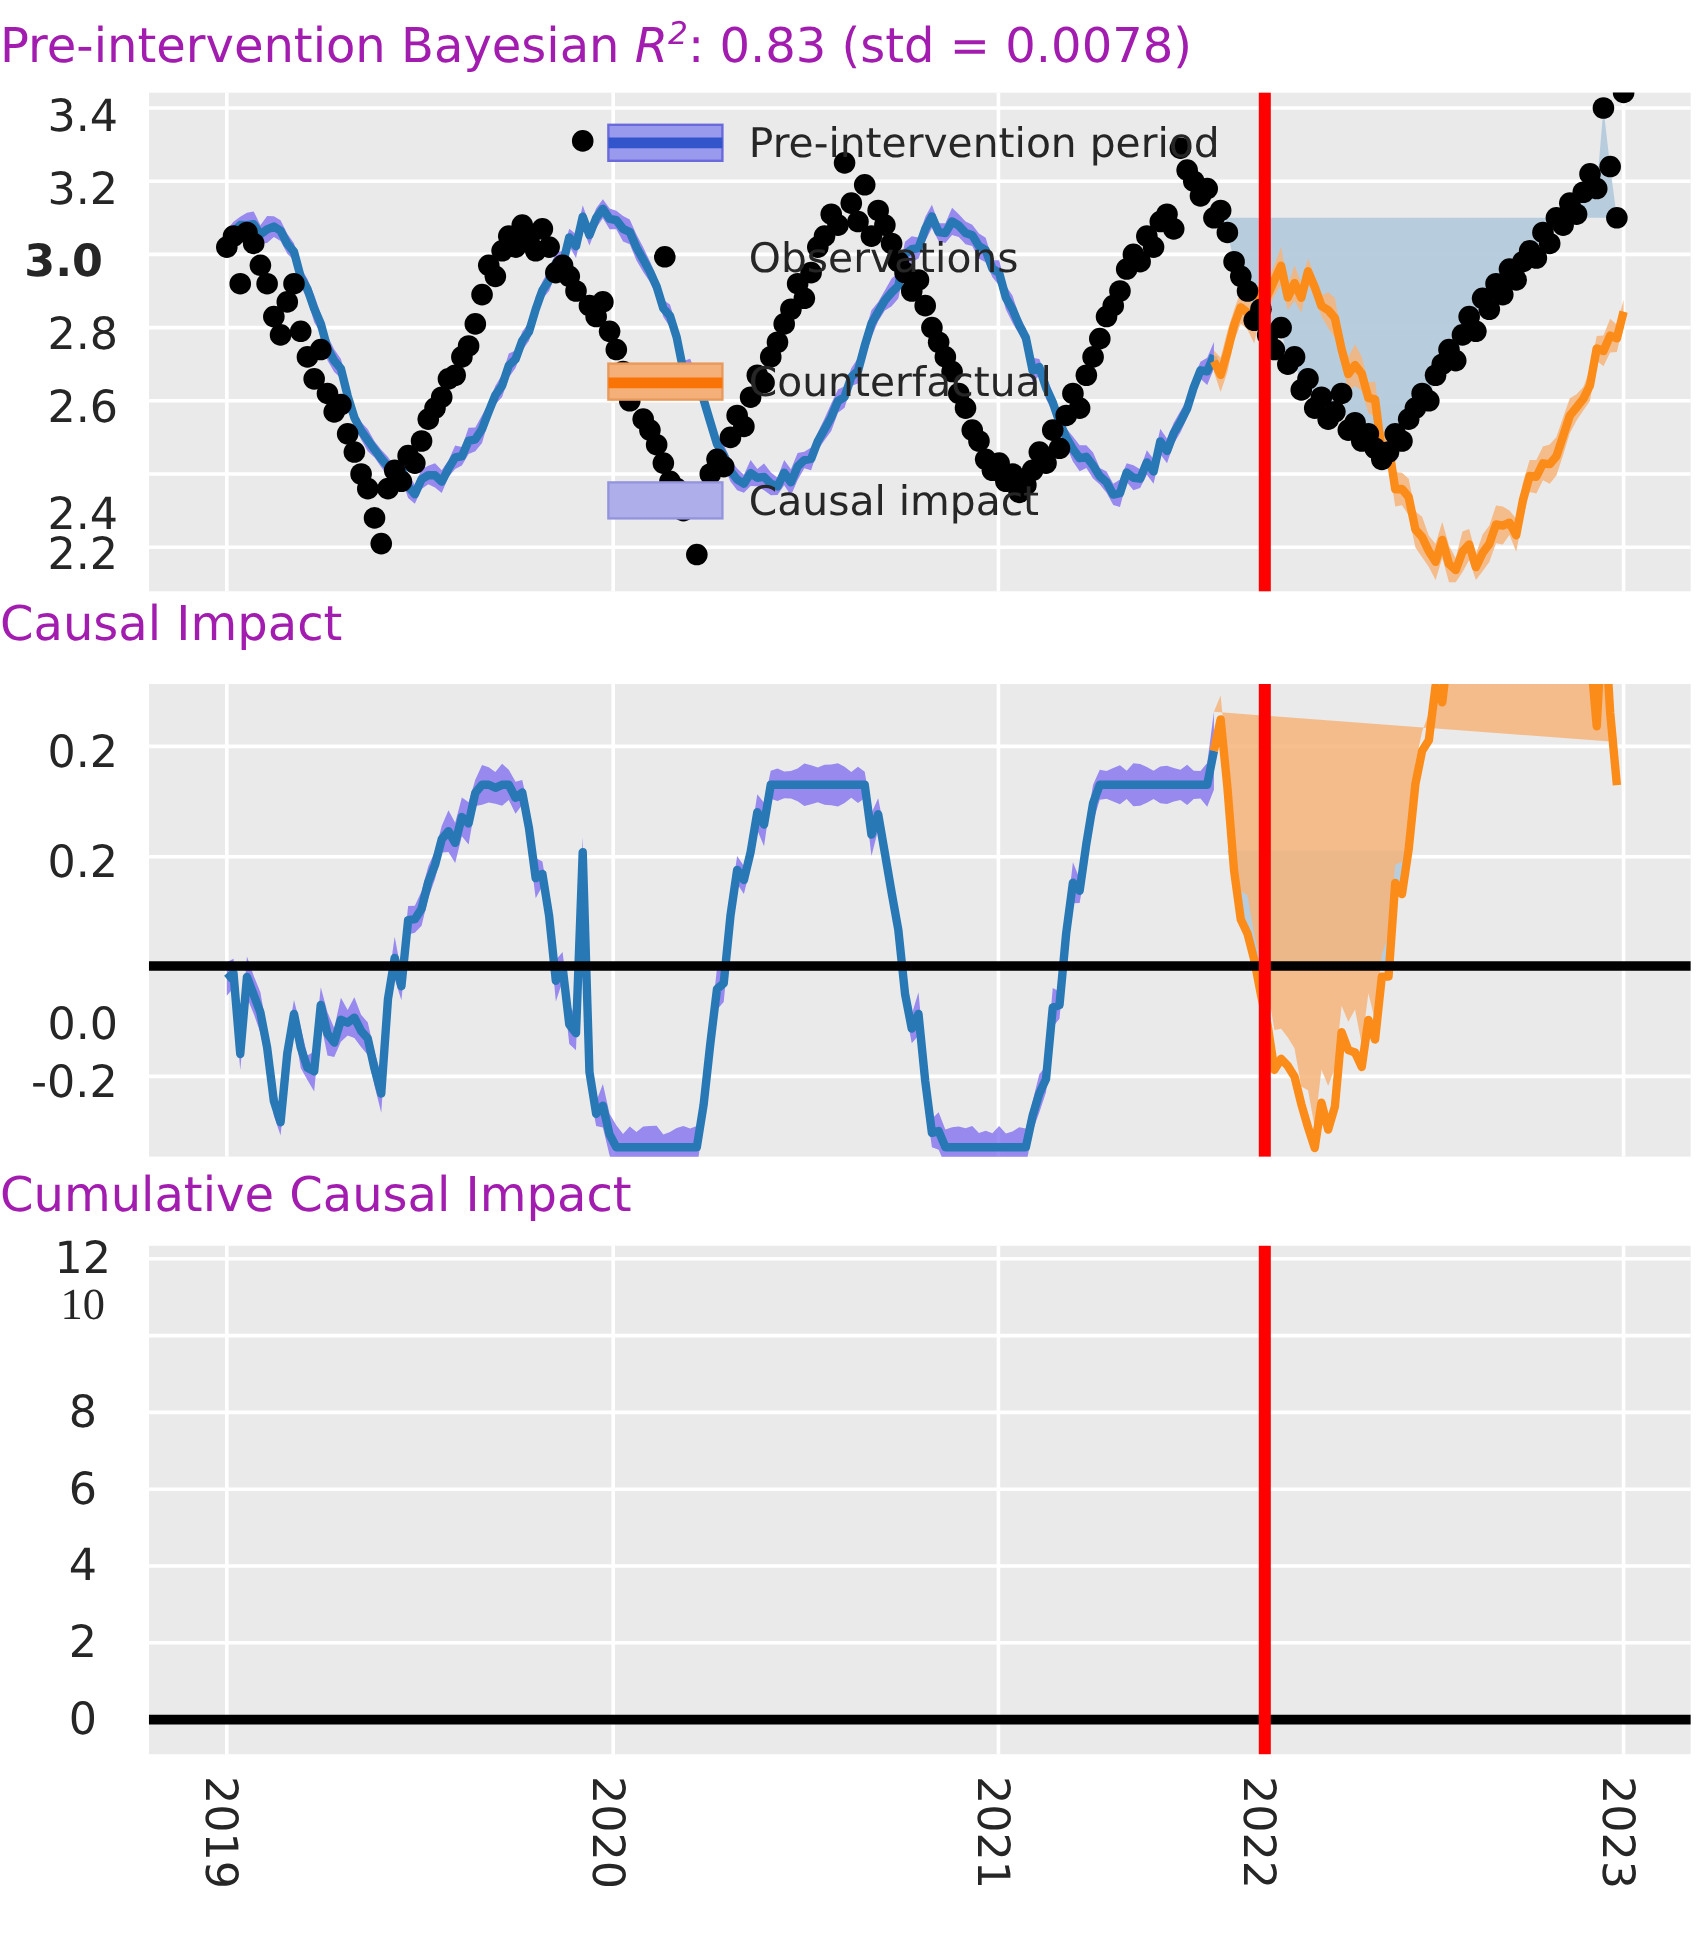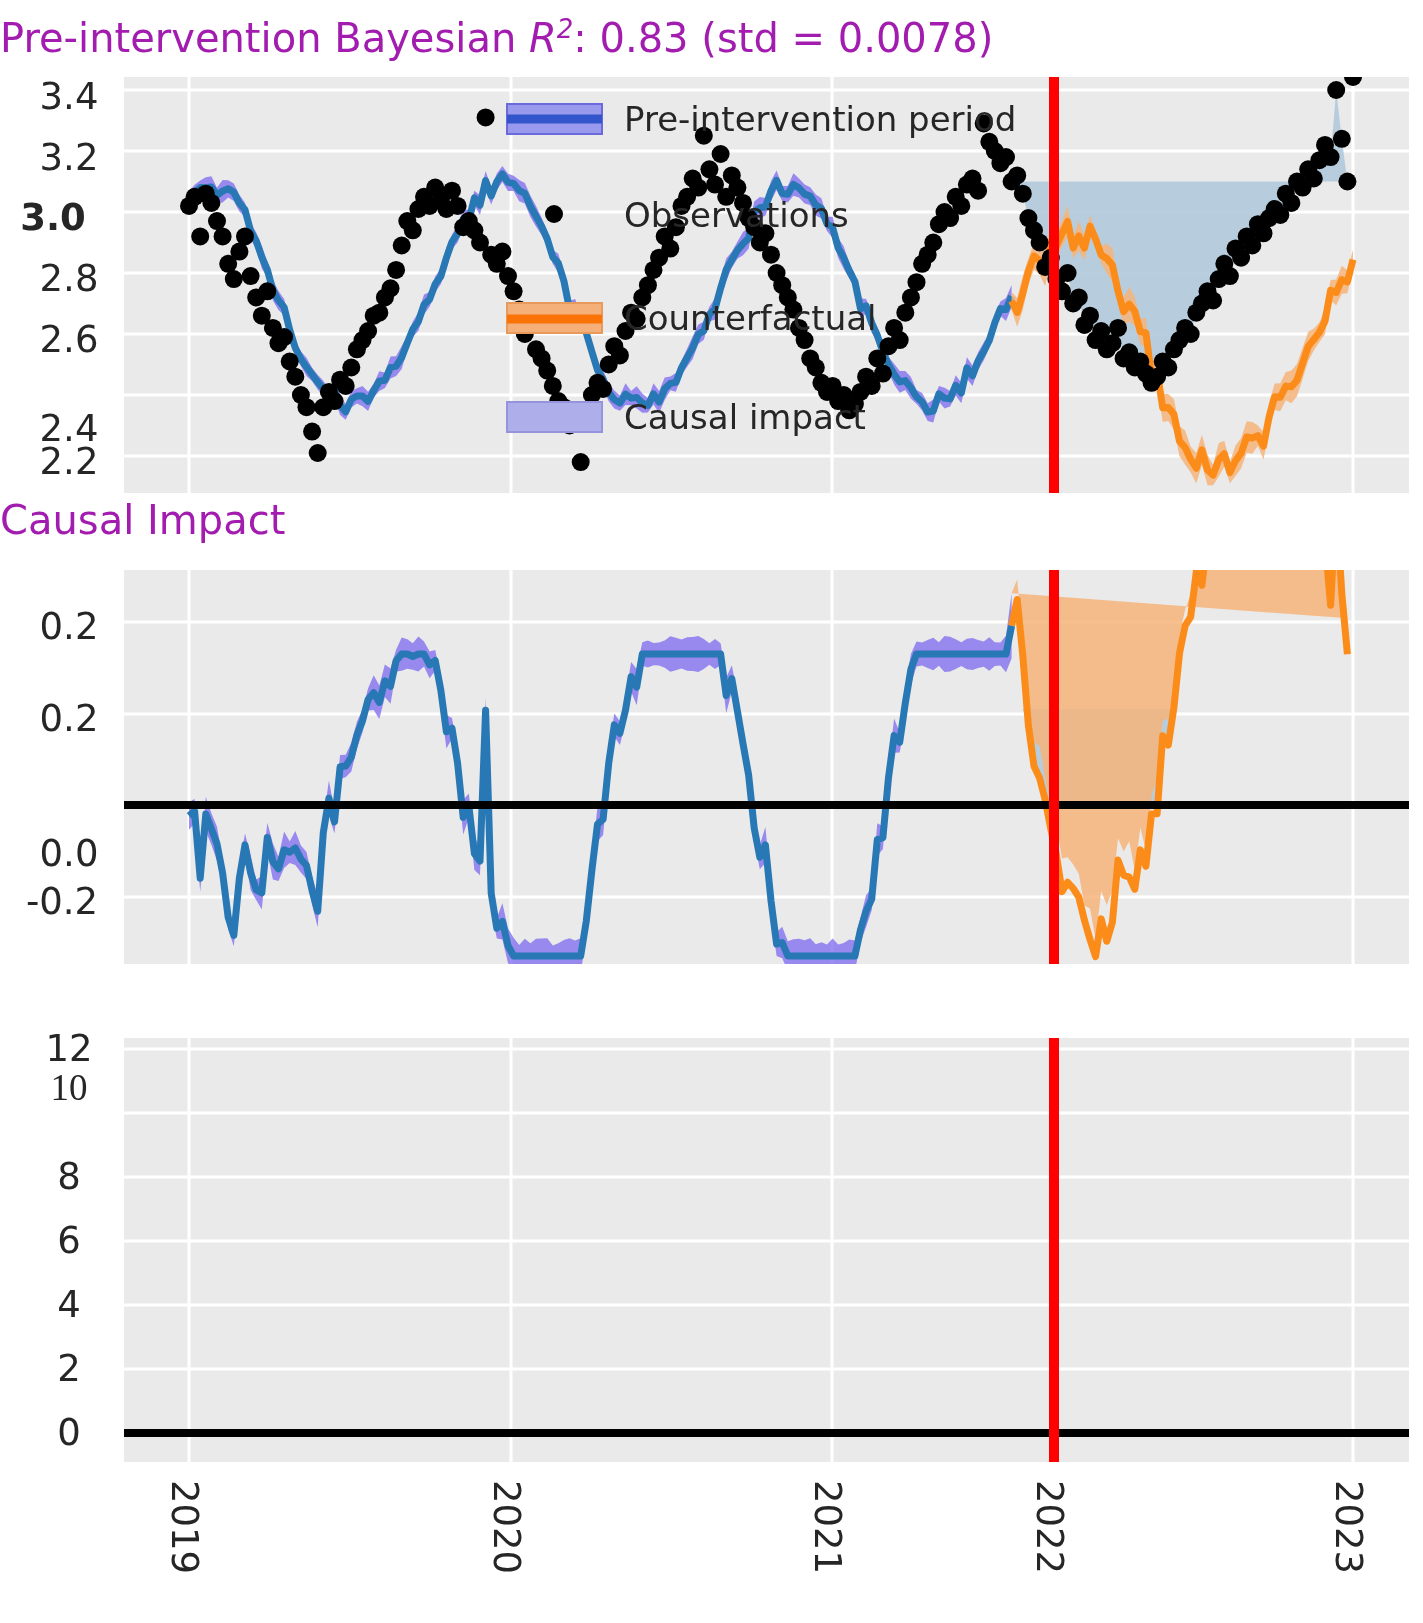--- a/index.html
+++ b/index.html
@@ -308,20 +308,21 @@
         <path d="M887.6 138.9 L893.2 138.9 L898.8 138.9 L904.4 155.6 L910.0 196.3 L915.6 208.0 L921.2 229.8 L926.8 235.0 L932.4 235.0 L938.0 235.0 L943.6 235.0 L949.2 235.0 L954.8 235.0 L960.4 235.0 L966.0 235.0 L971.6 235.0 L977.2 235.0 L982.8 235.0 L988.4 235.0 L994.0 235.0 L999.6 235.0 L1005.2 235.0 L1010.8 235.0 L1016.3 235.0 L1021.9 235.0 L1027.5 235.0 L1033.1 235.0 L1038.7 165.7 L1044.3 175.1 L1049.9 138.9 L1055.5 138.9 L1061.1 138.9 L1066.7 138.9 L1072.3 138.9 L1077.9 138.9 L1083.5 138.9 L1089.1 138.9 L1094.7 138.9 L1100.3 138.9 L1105.9 138.9 L1111.5 138.9 L1117.1 138.9 L1122.7 138.9 L1128.3 138.9 L1133.9 138.9 L1139.5 138.9 L1145.1 138.9 L1150.7 138.9 L1156.3 138.9 L1161.8 138.9 L1167.4 138.9 L1173.0 138.9 L1178.6 138.9 L1184.2 138.9 L1189.8 138.9 L1195.4 138.9 L1201.0 138.9 L1206.6 138.9 L1212.2 138.9 L1217.8 138.9 L1223.4 138.9 L1229.0 NaN L1229.0 235 L887.6 235 Z" fill="#B4CBDC" opacity="0.95"></path>
         <path d="M65.0 231.9 L70.6 229.0 L76.2 295.0 L81.8 227.0 L87.4 243.2 L93.0 256.8 L98.6 288.9 L104.2 335.4 L109.8 354.4 L115.4 295.0 L121.0 263.4 L126.6 285.8 L132.2 309.5 L137.8 306.2 L143.3 252.8 L148.9 273.5 L154.5 286.7 L160.1 261.5 L165.7 271.6 L171.3 261.1 L176.9 275.6 L182.5 282.0 L188.1 306.6 L193.7 325.4 L199.3 250.3 L204.9 210.6 L210.5 240.3 L216.1 184.9 L221.7 184.7 L227.3 172.8 L232.9 151.8 L238.5 139.4 L244.1 118.3 L249.7 105.2 L255.3 115.6 L260.9 94.6 L266.5 98.6 L272.1 79.8 L277.7 67.4 L283.3 69.3 L288.8 73.3 L294.4 66.5 L300.0 71.5 L305.6 81.5 L311.2 80.0 L316.8 105.5 L322.4 145.1 L328.0 148.0 L333.6 181.6 L339.2 230.0 L344.8 223.4 L350.4 267.3 L356.0 276.8 L361.6 127.5 L367.2 307.4 L372.8 348.1 L378.4 333.3 L384.0 358.2 L389.6 367.7 L395.2 375.0 L400.8 368.7 L406.4 373.3 L412.0 368.7 L417.6 368.4 L423.2 368.2 L428.8 375.5 L434.3 373.3 L439.9 369.9 L445.5 368.3 L451.1 370.4 L456.7 368.3 L462.3 336.9 L467.9 286.6 L473.5 236.9 L479.1 234.0 L484.7 181.0 L490.3 143.4 L495.9 151.6 L501.5 127.8 L507.1 91.9 L512.7 98.9 L518.3 72.3 L523.9 70.5 L529.5 72.9 L535.1 72.6 L540.7 70.4 L546.3 66.3 L551.9 67.7 L557.5 69.6 L563.1 67.3 L568.7 67.0 L574.3 66.0 L579.8 69.0 L585.4 73.3 L591.0 69.0 L596.6 73.2 L602.2 107.8 L607.8 95.3 L613.4 123.6 L619.0 162.2 L624.6 192.6 L630.2 246.5 L635.8 275.2 L641.4 256.9 L647.0 315.1 L652.6 362.3 L658.2 356.8 L663.8 371.3 L669.4 369.3 L675.0 368.8 L680.6 370.3 L686.2 368.3 L691.8 374.2 L697.4 372.3 L703.0 374.4 L708.6 368.4 L714.2 374.5 L719.8 372.9 L725.3 369.4 L730.9 370.4 L736.5 347.4 L742.1 325.2 L747.7 318.1 L753.3 253.3 L758.9 256.2 L764.5 197.0 L770.1 148.5 L775.7 162.2 L781.3 116.2 L786.9 84.0 L792.5 71.5 L798.1 72.4 L803.7 70.1 L809.3 67.7 L814.9 72.3 L820.5 66.1 L826.1 66.7 L831.7 69.2 L837.3 72.2 L842.9 68.8 L848.5 68.1 L854.1 70.0 L859.7 71.4 L865.3 67.2 L870.8 72.2 L876.4 72.5 L882.0 65.8 L887.6 23.2 L887.6 88.2 L882.0 102.2 L876.4 95.5 L870.8 95.9 L865.3 100.8 L859.7 96.7 L854.1 98.0 L848.5 100.0 L842.9 99.3 L837.3 95.9 L831.7 98.9 L826.1 101.4 L820.5 101.9 L814.9 95.8 L809.3 100.3 L803.7 98.0 L798.1 95.6 L792.5 96.5 L786.9 114.6 L781.3 149.9 L775.7 182.5 L770.1 182.7 L764.5 218.5 L758.9 279.0 L753.3 285.9 L747.7 340.2 L742.1 357.1 L736.5 372.2 L730.9 401.5 L725.3 402.6 L719.8 399.1 L714.2 397.5 L708.6 403.5 L703.0 397.6 L697.4 399.6 L691.8 397.8 L686.2 403.6 L680.6 401.7 L675.0 403.1 L669.4 402.6 L663.8 400.7 L658.2 388.2 L652.6 386.0 L647.0 346.2 L641.4 292.9 L635.8 299.3 L630.2 269.9 L624.6 217.2 L619.0 185.3 L613.4 158.4 L607.8 121.6 L602.2 143.3 L596.6 94.9 L591.0 99.1 L585.4 94.8 L579.8 99.1 L574.3 102.1 L568.7 101.0 L563.1 100.7 L557.5 98.5 L551.9 100.3 L546.3 101.7 L540.7 97.7 L535.1 95.4 L529.5 95.2 L523.9 97.6 L518.3 95.7 L512.7 135.2 L507.1 121.6 L501.5 152.5 L495.9 175.1 L490.3 166.4 L484.7 205.6 L479.1 264.9 L473.5 271.3 L467.9 313.3 L462.3 365.1 L456.7 403.7 L451.1 401.5 L445.5 403.7 L439.9 402.1 L434.3 398.7 L428.8 396.4 L423.2 403.8 L417.6 403.5 L412.0 403.2 L406.4 398.7 L400.8 403.2 L395.2 397.0 L389.6 404.2 L384.0 392.9 L378.4 369.6 L372.8 368.4 L367.2 339.2 L361.6 153.0 L356.0 305.2 L350.4 300.1 L344.8 247.8 L339.2 264.5 L333.6 205.0 L328.0 168.4 L322.4 178.5 L316.8 134.6 L311.2 100.7 L305.6 108.2 L300.0 96.6 L294.4 101.5 L288.8 99.7 L283.3 98.8 L277.7 100.7 L272.1 101.6 L266.5 133.8 L260.9 126.9 L255.3 149.1 L249.7 140.0 L244.1 140.4 L238.5 162.5 L232.9 178.4 L227.3 201.5 L221.7 207.2 L216.1 208.8 L210.5 263.5 L204.9 245.9 L199.3 274.9 L193.7 357.3 L188.1 334.7 L182.5 309.1 L176.9 302.5 L171.3 294.9 L165.7 292.9 L160.1 298.1 L154.5 310.9 L148.9 309.5 L143.3 282.1 L137.8 339.5 L132.2 330.1 L126.6 320.0 L121.0 286.4 L115.4 320.8 L109.8 376.2 L104.2 359.6 L98.6 316.9 L93.0 290.8 L87.4 274.7 L81.8 261.2 L76.2 321.7 L70.6 253.3 L65.0 259.8 Z" fill="#7B68EE" opacity="0.75"></path>
         <path d="M65.0 245.8 L70.6 241.1 L76.2 308.3 L81.8 244.1 L87.4 259.0 L93.0 273.8 L98.6 302.9 L104.2 347.5 L109.8 365.3 L115.4 307.9 L121.0 274.9 L126.6 302.9 L132.2 319.8 L137.8 322.8 L143.3 267.4 L148.9 291.5 L154.5 298.8 L160.1 279.8 L165.7 282.3 L171.3 278.0 L176.9 289.1 L182.5 295.5 L188.1 320.6 L193.7 341.3 L199.3 262.6 L204.9 228.2 L210.5 251.9 L216.1 196.8 L221.7 196.0 L227.3 187.2 L232.9 165.1 L238.5 150.9 L244.1 129.4 L249.7 122.6 L255.3 132.4 L260.9 110.8 L266.5 116.2 L272.1 90.7 L277.7 84.0 L283.3 84.0 L288.8 86.5 L294.4 84.0 L300.0 84.0 L305.6 94.8 L311.2 90.4 L316.8 120.0 L322.4 161.8 L328.0 158.2 L333.6 193.3 L339.2 247.3 L344.8 235.6 L350.4 283.7 L356.0 291.0 L361.6 140.2 L367.2 323.3 L372.8 358.3 L378.4 351.4 L384.0 375.5 L389.6 386.0 L395.2 386.0 L400.8 386.0 L406.4 386.0 L412.0 386.0 L417.6 386.0 L423.2 386.0 L428.8 386.0 L434.3 386.0 L439.9 386.0 L445.5 386.0 L451.1 386.0 L456.7 386.0 L462.3 351.0 L467.9 300.0 L473.5 254.1 L479.1 249.4 L484.7 193.3 L490.3 154.9 L495.9 163.3 L501.5 140.1 L507.1 106.8 L512.7 117.1 L518.3 84.0 L523.9 84.0 L529.5 84.0 L535.1 84.0 L540.7 84.0 L546.3 84.0 L551.9 84.0 L557.5 84.0 L563.1 84.0 L568.7 84.0 L574.3 84.0 L579.8 84.0 L585.4 84.0 L591.0 84.0 L596.6 84.0 L602.2 125.5 L607.8 108.5 L613.4 141.0 L619.0 173.7 L624.6 204.9 L630.2 258.2 L635.8 287.2 L641.4 274.9 L647.0 330.6 L652.6 374.1 L658.2 372.5 L663.8 386.0 L669.4 386.0 L675.0 386.0 L680.6 386.0 L686.2 386.0 L691.8 386.0 L697.4 386.0 L703.0 386.0 L708.6 386.0 L714.2 386.0 L719.8 386.0 L725.3 386.0 L730.9 386.0 L736.5 359.8 L742.1 341.2 L747.7 329.1 L753.3 269.6 L758.9 267.6 L764.5 207.7 L770.1 165.6 L775.7 172.3 L781.3 133.1 L786.9 99.3 L792.5 84.0 L798.1 84.0 L803.7 84.0 L809.3 84.0 L814.9 84.0 L820.5 84.0 L826.1 84.0 L831.7 84.0 L837.3 84.0 L842.9 84.0 L848.5 84.0 L854.1 84.0 L859.7 84.0 L865.3 84.0 L870.8 84.0 L876.4 84.0 L882.0 84.0 L887.6 55.7" fill="none" stroke="#2878B5" stroke-width="7" stroke-linejoin="round"></path>
         <path d="M887.6 23.2 L893.2 9.6 L898.8 68.9 L904.4 140.1 L910.0 172.3 L915.6 176.2 L921.2 208.9 L926.8 233.1 L932.4 254.3 L938.0 288.4 L943.6 287.2 L949.2 294.5 L954.8 303.7 L960.4 335.4 L966.0 338.5 L971.6 369.4 L977.2 321.3 L982.8 335.1 L988.4 320.3 L994.0 268.2 L999.6 281.5 L1005.2 271.3 L1010.8 300.4 L1016.3 257.8 L1021.9 280.4 L1027.5 225.7 L1033.1 209.0 L1038.7 150.7 L1044.3 148.4 L1049.9 123.5 L1055.5 66.1 L1061.1 39.5 L1066.7 24.6 L1072.3 -15.2 L1077.9 -1.2 L1083.5 -60.6 L1089.1 -60.1 L1094.7 -68.7 L1100.3 -85.1 L1105.9 -76.5 L1111.5 -105.6 L1117.1 -81.1 L1122.7 -88.1 L1128.3 -85.3 L1133.9 -111.2 L1139.5 -113.9 L1145.1 -94.4 L1150.7 -80.7 L1156.3 -53.8 L1161.8 -72.1 L1167.4 -58.2 L1173.0 -84.0 L1178.6 -51.6 L1184.2 -45.0 L1189.8 -21.3 L1195.4 -50.7 L1201.0 -62.2 L1206.6 -0.3 L1212.2 -103.7 L1217.8 1.9 L1223.4 48.3 L1229.0 NaN L1229.0 NaN L1223.4 120.2 L1217.8 45.3 L1212.2 -33.7 L1206.6 70.7 L1201.0 3.7 L1195.4 4.1 L1189.8 8.2 L1184.2 -16.4 L1178.6 -5.9 L1173.0 -42.0 L1167.4 -23.8 L1161.8 -35.0 L1156.3 -22.8 L1150.7 -12.4 L1145.1 -31.2 L1139.5 -54.3 L1133.9 -53.1 L1128.3 -22.0 L1122.7 -43.7 L1117.1 -35.4 L1111.5 -61.0 L1105.9 -43.1 L1100.3 -14.5 L1094.7 -3.8 L1089.1 6.0 L1083.5 -5.6 L1077.9 31.9 L1072.3 18.5 L1066.7 69.1 L1061.1 71.6 L1055.5 100.5 L1049.9 151.7 L1044.3 201.7 L1038.7 180.7 L1033.1 278.4 L1027.5 262.1 L1021.9 312.2 L1016.3 302.1 L1010.8 338.0 L1005.2 343.0 L999.6 328.6 L994.0 311.9 L988.4 384.1 L982.8 407.4 L977.2 376.4 L971.6 403.7 L966.0 400.4 L960.4 364.8 L954.8 350.8 L949.2 342.0 L943.6 337.4 L938.0 354.8 L932.4 315.0 L926.8 284.9 L921.2 250.8 L915.6 239.8 L910.0 220.2 L904.4 171.1 L898.8 102.6 L893.2 49.3 L887.6 88.2 Z" fill="#F6B47A" opacity="0.85"></path>
         <path d="M887.6 55.7 L893.2 29.5 L898.8 85.7 L904.4 155.6 L910.0 196.3 L915.6 208.0 L921.2 229.8 L926.8 259.0 L932.4 284.7 L938.0 321.6 L943.6 312.3 L949.2 318.3 L954.8 327.2 L960.4 350.1 L966.0 369.4 L971.6 386.6 L977.2 348.9 L982.8 371.3 L988.4 352.2 L994.0 290.1 L999.6 305.1 L1005.2 307.1 L1010.8 319.2 L1016.3 279.9 L1021.9 296.3 L1027.5 243.9 L1033.1 243.7 L1038.7 165.7 L1044.3 175.1 L1049.9 137.6 L1055.5 83.3 L1061.1 55.6 L1066.7 46.8 L1072.3 1.6 L1077.9 15.3 L1083.5 -33.1 L1089.1 -27.0 L1094.7 -36.2 L1100.3 -49.8 L1105.9 -59.8 L1111.5 -83.3 L1117.1 -58.2 L1122.7 -65.9 L1128.3 -53.6 L1133.9 -82.1 L1139.5 -84.1 L1145.1 -62.8 L1150.7 -46.6 L1156.3 -38.3 L1161.8 -53.6 L1167.4 -41.0 L1173.0 -63.0 L1178.6 -28.8 L1184.2 -30.7 L1189.8 -6.5 L1195.4 -23.3 L1201.0 -29.2 L1206.6 35.2 L1212.2 -68.7 L1217.8 23.6 L1223.4 84.3 L1229.0 NaN" fill="none" stroke="#FB8C1A" stroke-width="7" stroke-linejoin="round"></path>
       </g>
     <line x1="0" y1="235" x2="1285" y2="235" stroke="#000000" stroke-width="8"></line>
     <rect x="925" y="0" width="10" height="394" fill="#FF0000"></rect>
   </svg>
 
+  <div class="panel-title" style="left:0;top:973px;width:1423px;">Cumulative Causal Impact</div>
 
   <div class="ytick" style="left:24px;top:1027px;width:90px;">12</div>
   <div class="ytick" style="left:24px;top:1066px;width:90px;font-family:Liberation Serif, serif;">10</div>
   <div class="ytick" style="left:24px;top:1155px;width:90px;">8</div>
   <div class="ytick" style="left:24px;top:1219px;width:90px;">6</div>
   <div class="ytick" style="left:24px;top:1283px;width:90px;">4</div>
   <div class="ytick" style="left:24px;top:1347px;width:90px;">2</div>
   <div class="ytick" style="left:24px;top:1411px;width:90px;">0</div>
 
   <svg id="p3" width="1285" height="424" viewBox="0 0 1285 424" style="position:absolute;left:124px;top:1038px;">

